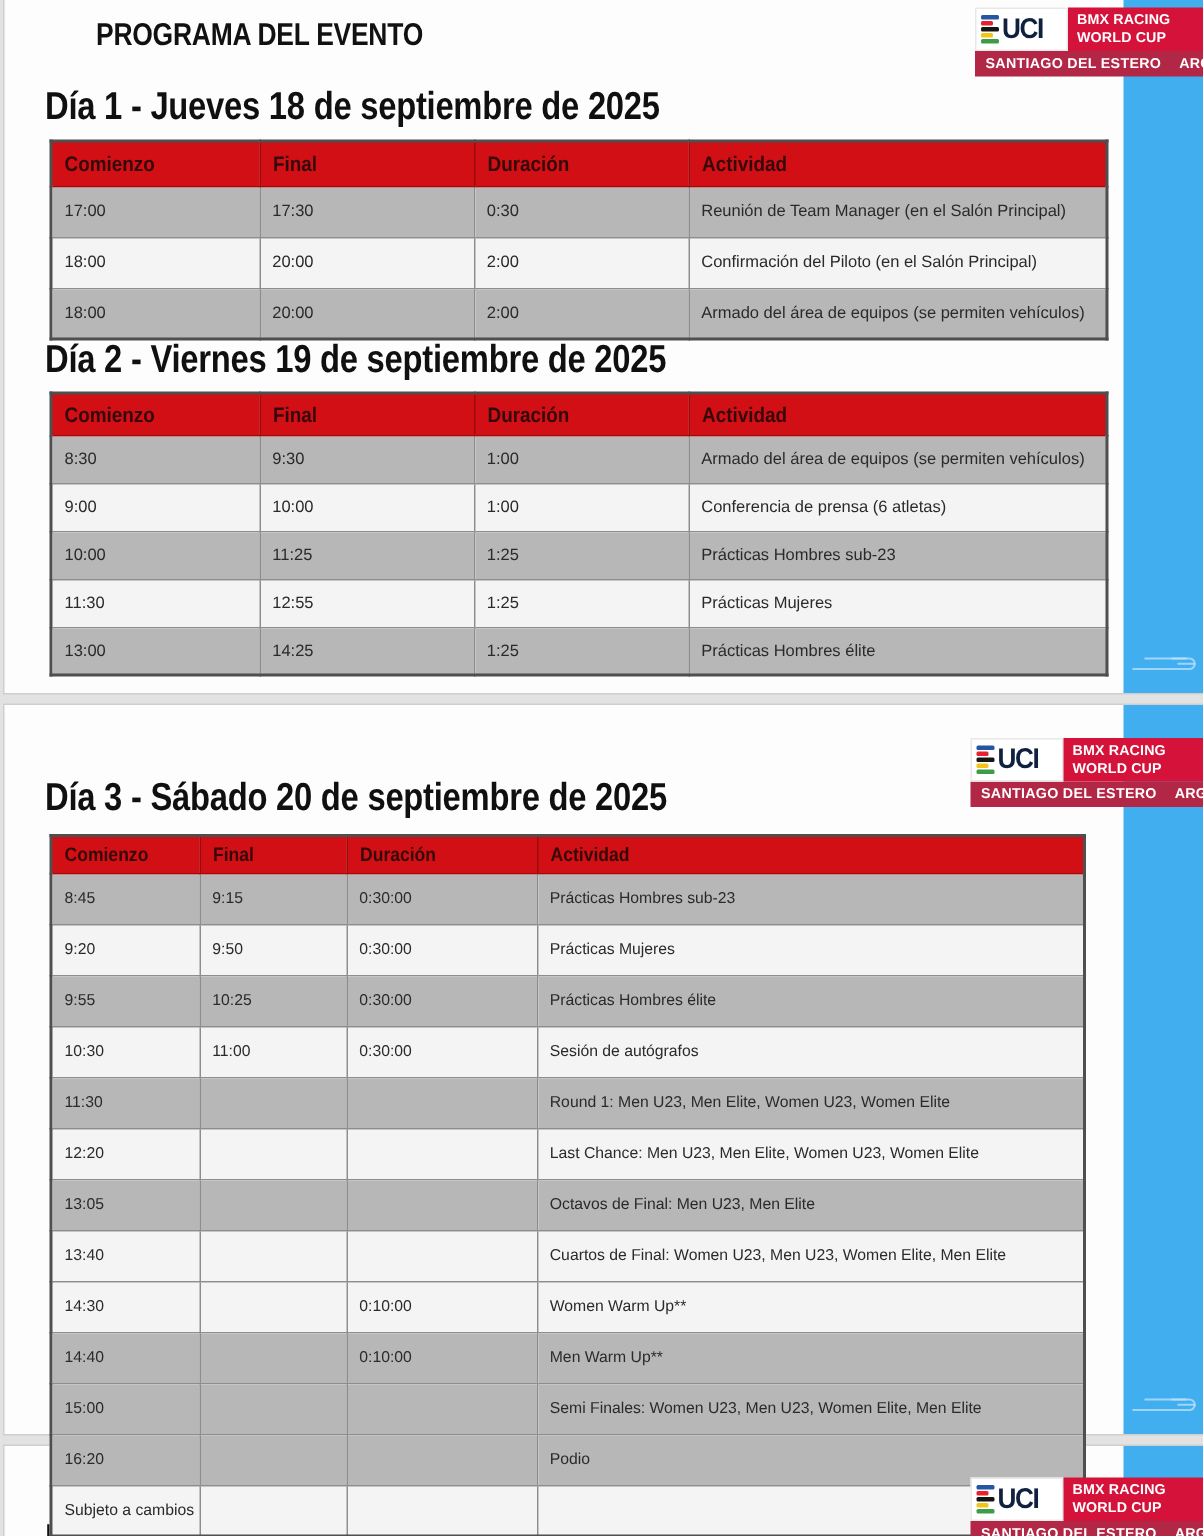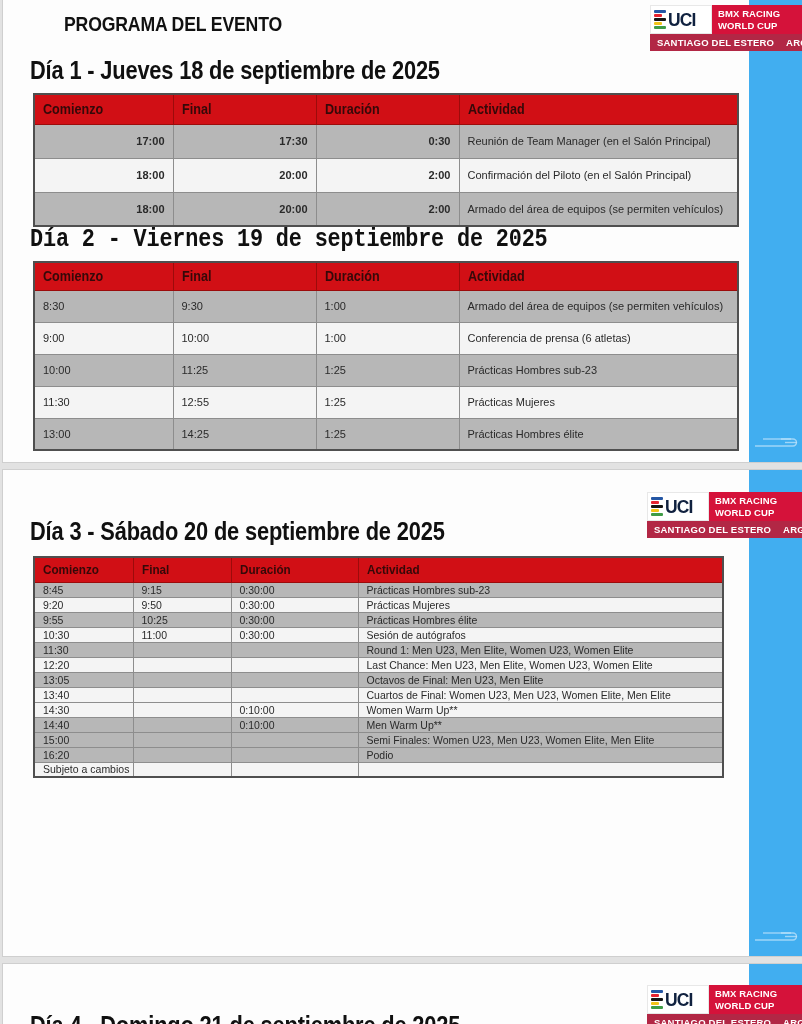--- a/index.html
+++ b/index.html
@@ -19,21 +19,21 @@
   #page-1{top:0;height:462px;}
   #page-2{top:470px;height:486px;}
   #page-3{top:964px;height:60px;}
 
   .bluebar{position:absolute;top:0;bottom:0;right:0;width:54px;background:var(--accent-blue);}
   .swoosh{position:absolute;left:2px;bottom:8px;}
 
   .doc-title{position:absolute;left:30px;top:12px;font-size:21px;font-weight:800;color:#111;margin-left:34px;}
   .day-heading{position:absolute;left:30px;font-size:26px;font-weight:800;color:#101010;}
   #h-day1{top:55px;}
-  #h-day2{top:224px;font-family:Liberation Mono, monospace;}
+  #h-day2{top:224px;}
   #h-day3{top:516px;}
   #h-day4{top:1010px;}
   .condensed{display:inline-block;transform:scaleX(0.84);transform-origin:0 50%;white-space:nowrap;letter-spacing:-0.2px;}
 
   
   .uci-logo{position:absolute;width:160px;height:46px;z-index:5;}
   #logo-1{left:650px;top:5px;}
   #logo-2{left:647px;top:492px;}
   #logo-3{left:647px;top:985px;}
   .logo-row{display:flex;height:29px;width:100%;}
@@ -49,34 +49,34 @@
   .bmx-box{flex:1;background:var(--bmx-red);color:#fff;font-weight:800;font-size:9.5px;line-height:1.2;display:flex;flex-direction:column;justify-content:center;padding-left:6px;letter-spacing:0.1px;}
   .logo-banner{height:17px;background:var(--banner-red);color:#fff;font-size:9.5px;font-weight:700;display:flex;align-items:center;padding-left:7px;white-space:nowrap;overflow:hidden;letter-spacing:0.2px;}
   .banner-sep{display:inline-block;width:1px;height:10px;background:rgba(255,255,255,0.55);margin:0 6px;}
 
   
   table.sched{position:absolute;border-collapse:collapse;table-layout:fixed;background:#fff;border:2px solid #4f4f4f;}
   table.sched th{background:var(--header-red);color:#350909;text-align:left;padding:0 0 0 8px;border:1px solid #9c0b0b;vertical-align:middle;}
   table.sched td{border:1px solid #8d8d8d;color:#2a2a2a;padding:0 8px;vertical-align:middle;overflow:hidden;white-space:nowrap;}
   table.sched tr.odd td{background:var(--row-gray);}
   table.sched tr.even td{background:var(--row-light);}
-  td.num-right{text-align:right;padding-right:10px;font-weight:bold;}
+  td.num-right{padding-right:10px;}
   .th-inner{display:inline-block;transform:scaleX(0.9);transform-origin:0 50%;font-weight:800;}
 
   #table-day1{left:33px;top:93px;width:704px;font-size:11px;}
   #table-day1 th{height:30px;font-size:14px;}
   #table-day1 tbody tr{height:34px;}
 
   #table-day2{left:33px;top:261px;width:704px;font-size:11px;}
   #table-day2 th{height:28px;font-size:14px;}
   #table-day2 tbody tr{height:32px;}
 
   #table-day3{left:33px;top:556px;width:689px;font-size:10.5px;}
   #table-day3 th{height:25px;font-size:13px;}
-  #table-day3 tbody tr{height:15px;}
+  #table-day3 tbody tr{height:34px;}
 </style>
 </head>
 <body>
 
 <div id="root">
 
   <section class="page" id="page-1">
     <div class="bluebar">
       <svg class="swoosh" width="50" height="26" viewBox="0 0 50 26">
         <g stroke="#bfe3fb" stroke-opacity="0.75" fill="none" stroke-width="1.4">

